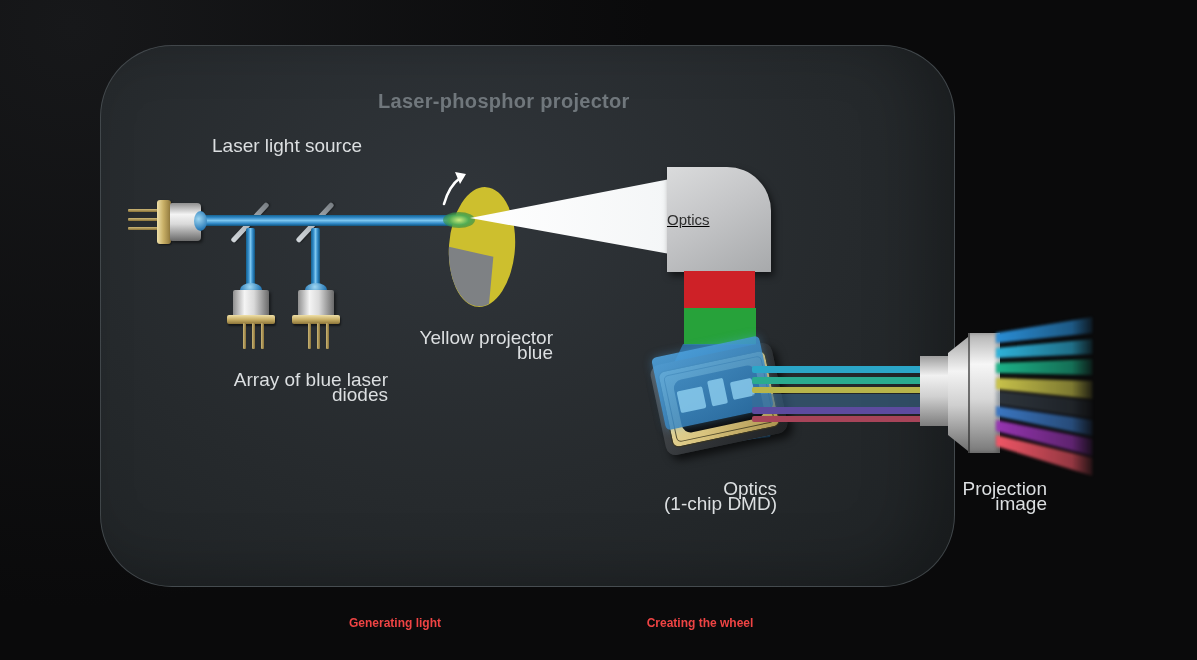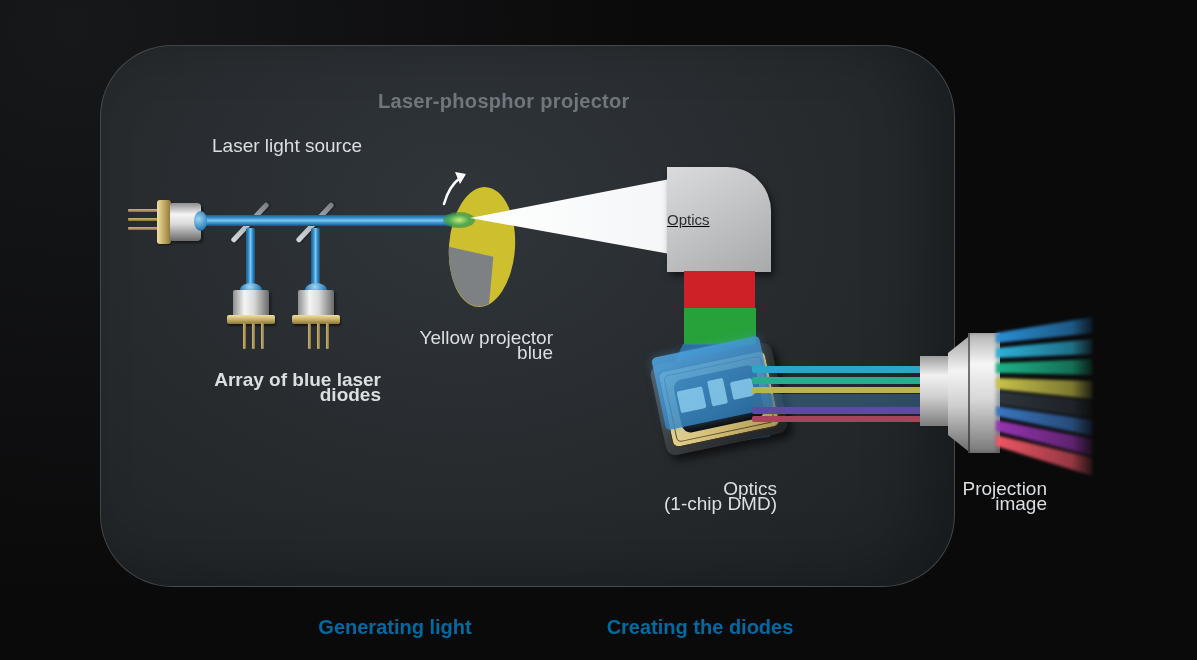--- a/index.html
+++ b/index.html
@@ -15,21 +15,21 @@
     left:100px;top:45px;width:853px;height:540px;border-radius:72px;
     background:radial-gradient(ellipse at 42% 30%, #30353a 0%, #262a2d 55%, #1e2224 100%);
     border:1px solid rgba(140,150,155,0.30);
     box-shadow:inset -30px -10px 60px rgba(0,0,0,0.25);
   }
   .title{
     left:378px;top:90px;width:300px;
     font-size:20px;font-weight:bold;color:var(--title_gray,#70777c);letter-spacing:.3px;
   }
   .lbl{color:var(--label_light,#dcdfe1);font-size:19px;text-align:right;line-height:15px;}
-  .section-lbl{color:#0369a1;font-size:20px;font-weight:bold;text-align:center;}
+  .section-lbl{color:#ef4444;font-size:12px;font-weight:bold;text-align:center;}
   
   .pin-h{height:3px;background:linear-gradient(180deg,#cdb878,#8a7238);border-radius:1px;}
   .pin-v{width:3px;background:linear-gradient(90deg,#cdb878,#8a7238);border-radius:1px;}
   .flange-v{ 
     width:14px;height:44px;border-radius:3px;
     background:linear-gradient(90deg,#efe0a8 0%,#c9b067 45%,#8d753a 100%);
     box-shadow:1px 1px 2px rgba(0,0,0,.5);
   }
   .flange-h{ 
     height:9px;border-radius:2px;
@@ -139,21 +139,21 @@
 
 <div class="abs">
   <div class="abs lens-v" style="left:305px;top:283px;"></div>
   <div class="abs can-v" style="left:298px;top:290px;"></div>
   <div class="abs flange-h" style="left:292px;top:315px;width:48px;"></div>
   <div class="abs pin-v" style="left:308px;top:323px;height:26px;"></div>
   <div class="abs pin-v" style="left:317px;top:323px;height:26px;"></div>
   <div class="abs pin-v" style="left:326px;top:323px;height:26px;"></div>
 </div>
 
-<div class="abs lbl" style="left:181px;top:372px;width:200px;font-weight:bold;">Array of blue laser diodes</div>
+<div class="abs lbl" style="left:188px;top:372px;width:200px;">Array of blue laser diodes</div>
 
 <svg class="abs layer" width="1197" height="660">
   <defs>
     <radialGradient id="glowGrad" cx="50%" cy="50%" r="50%">
       <stop offset="0%" stop-color="#c9ea7c"></stop>
         <stop offset="60%" stop-color="#53ad55"></stop>
         <stop offset="100%" stop-color="#2f8b45" stop-opacity="0.6"></stop>
     </radialGradient>
     <linearGradient id="coneGrad" x1="0" y1="0" x2="1" y2="0">
       <stop offset="0%" stop-color="#ffffff"></stop>
@@ -239,13 +239,13 @@
 <div class="abs lbl" style="left:653px;top:481px;width:124px;">
   <div>Optics</div>
   <div>(1-chip DMD)</div>
 </div>
 <div class="abs lbl" style="left:947px;top:481px;width:100px;">
   <div>Projection</div>
   <div>image</div>
 </div>
 
 <div class="abs section-lbl" style="left:295px;top:616px;width:200px;">Generating light</div>
-<div class="abs section-lbl" style="left:600px;top:616px;width:200px;">Creating the diodes</div>
+<div class="abs section-lbl" style="left:600px;top:616px;width:200px;">Creating the wheel</div>
 
 </body></html>

